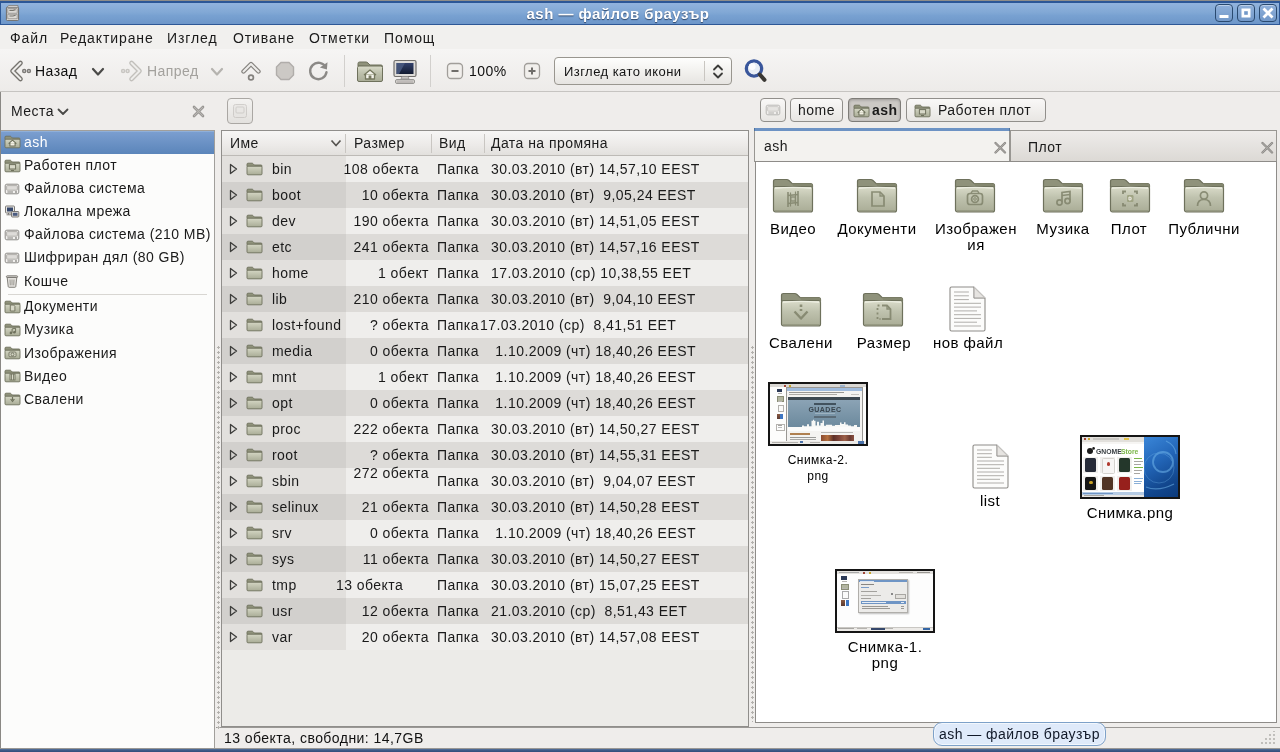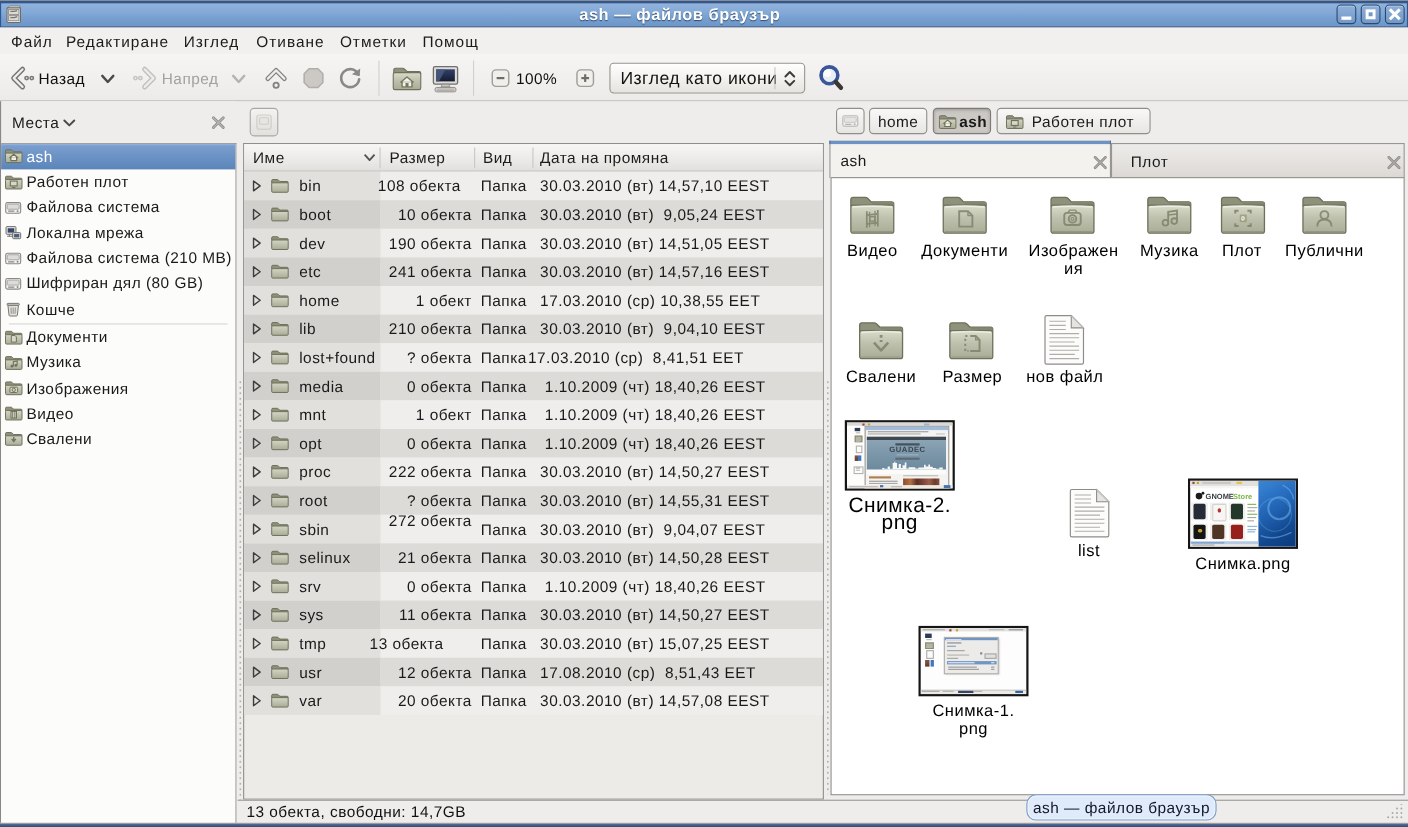--- a/index.html
+++ b/index.html
@@ -151,21 +151,21 @@
 <div class="ab" style="left:469px;top:64px;line-height:14px;color:#0f0f0f">100%</div>
 <div class="ab" style="left:520px;top:59px">
     <svg width="24" height="24" viewBox="0 0 24 24">
  <rect x="4.5" y="4.5" width="15" height="15" rx="3.5" fill="#f1efec" stroke="#a19e9a" stroke-width="1.3"></rect>
  <rect x="8.5" y="11" width="7" height="2" fill="#6f6d6a"></rect>
  <rect x="11" y="8.5" width="2" height="7" fill="#6f6d6a"></rect>
 </svg>
   </div>
 <div class="ab" style="left:554px;top:57px;width:178px;height:28px;box-sizing:border-box;
  border:1px solid #99968f;border-radius:4px;background:linear-gradient(#fefefd,#f0efec 60%,#e6e4e1)">
- <div class="ab" style="left:9px;top:6px;line-height:16px;color:#141414;font-size:16px">Изглед като икони</div>
+ <div class="ab" style="left:9px;top:6px;line-height:16px;color:#141414;font-size:13px">Изглед като икони</div>
  <div class="ab" style="left:149px;top:3px;width:1px;height:20px;background:#c9c6c1"></div>
  <div class="ab" style="left:155px;top:5px">
       <svg width="16" height="17">
   <path d="M4 6.5 L8 2.5 L12 6.5 M4 10.5 L8 14.5 L12 10.5" fill="none" stroke="#3c3c3a" stroke-width="1.8" stroke-linejoin="round" stroke-linecap="round"></path>
  </svg>
     </div>
 </div>
 <div class="ab" style="left:742px;top:57px">
     <svg width="28" height="29" viewBox="0 0 28 29">
  <circle cx="12" cy="11.5" r="7.6" fill="none" stroke="#39569b" stroke-width="3.4"></circle>
@@ -616,21 +616,21 @@
   </div>
 <div class="ab" style="left:246px;top:603px">
     <svg width="17" height="16" viewBox="0 0 17 16">
       <path d="M1 5.5 L1 3.2 Q1 2.2 2 2.2 L6 2.2 Q6.6 2.2 7.1 2.7 L8.4 4 L15 4 Q16 4 16 5 L16 5.5 Z" fill="#8f927b" stroke="#6e715c" stroke-width="0.9"></path>
       <rect x="1" y="5.2" width="15" height="8.6" rx="1" fill="url(#fgrads)" stroke="#6e715c" stroke-width="0.9"></rect>
     </svg>
   </div>
 <div class="ab ellip" style="left:272px;top:604px;width:72px;line-height:15px">usr</div>
 <div class="ab ellip" style="left:336px;top:604px;width:93px;line-height:15px;text-align:right">12 обекта</div>
 <div class="ab" style="left:437px;top:604px;line-height:15px">Папка</div>
-<div class="ab ellip" style="left:491px;top:604px;line-height:15px">17.08.2010 (ср)  8,51,43 EET</div>
+<div class="ab ellip" style="left:491px;top:604px;line-height:15px">21.03.2010 (ср)  8,51,43 EET</div>
 <div class="ab" style="left:222px;top:624px;width:124px;height:26px;background:#e2e0dd"></div>
 <div class="ab" style="left:346px;top:624px;width:402px;height:26px;background:#efeeec"></div>
 <div class="ab" style="left:228px;top:631px">
     <svg width="11" height="12">
       <path d="M2.5 1.5 L8.5 6 L2.5 10.5 Z" fill="none" stroke="#3e3e3c" stroke-width="1.3" stroke-linejoin="round"></path>
     </svg>
   </div>
 <div class="ab" style="left:246px;top:629px">
     <svg width="17" height="16" viewBox="0 0 17 16">
       <path d="M1 5.5 L1 3.2 Q1 2.2 2 2.2 L6 2.2 Q6.6 2.2 7.1 2.7 L8.4 4 L15 4 Q16 4 16 5 L16 5.5 Z" fill="#8f927b" stroke="#6e715c" stroke-width="0.9"></path>
@@ -989,21 +989,21 @@
   <div class="ab" style="left:42px;top:28px;width:3px;height:1px;background:#9a9894"></div>
  </div>
  <div class="ab" style="left:54px;top:22px;width:2px;height:1.5px;background:#888"></div>
  <div class="ab" style="left:0;top:56px;width:96px;height:2.5px;background:#eceae7;border-top:0.5px solid #c9c7c3"></div>
  <div class="ab" style="left:1px;top:57px;width:16px;height:1.3px;background:#a8a6a2"></div>
  <div class="ab" style="left:20px;top:57px;width:10px;height:1.3px;background:#b5b3af"></div>
  <div class="ab" style="left:34px;top:56.5px;width:14px;height:2px;background:#35476b"></div>
  <div class="ab" style="left:48px;top:57px;width:8px;height:1.3px;background:#b5b3af"></div>
  <div class="ab" style="left:86px;top:56.5px;width:7px;height:2px;background:#3465a4"></div>
 </div>
-<div class="ab" style="left:738px;top:452px;width:160px;text-align:center;font-size:19px;line-height:16px;color:#000">Снимка-2.<br>png</div>
+<div class="ab" style="left:738px;top:452px;width:160px;text-align:center;font-size:12px;line-height:16px;color:#000">Снимка-2.<br>png</div>
 <div class="ab" style="left:1050px;top:505px;width:160px;text-align:center;font-size:15px;line-height:16px;color:#000">Снимка.png</div>
 <div class="ab" style="left:805px;top:639px;width:160px;text-align:center;font-size:15px;line-height:16px;color:#000">Снимка-1.<br>png</div>
 <div class="ab" style="left:216px;top:727px;width:1064px;height:21px;background:#efedeb;border-top:1px solid #9a9895;box-sizing:border-box"></div>
 <div class="ab" style="left:224px;top:731px;line-height:15px;color:#111">13 обекта, свободни: 14,7GB</div>
 <div class="ab" style="left:1260px;top:731px">
     <svg width="17" height="15">
       <circle cx="14" cy="12" r="0.9" fill="#aba9a5"></circle>
       <circle cx="10" cy="12" r="0.9" fill="#aba9a5"></circle>
       <circle cx="6" cy="12" r="0.9" fill="#aba9a5"></circle>
       <circle cx="2" cy="12" r="0.9" fill="#aba9a5"></circle>

